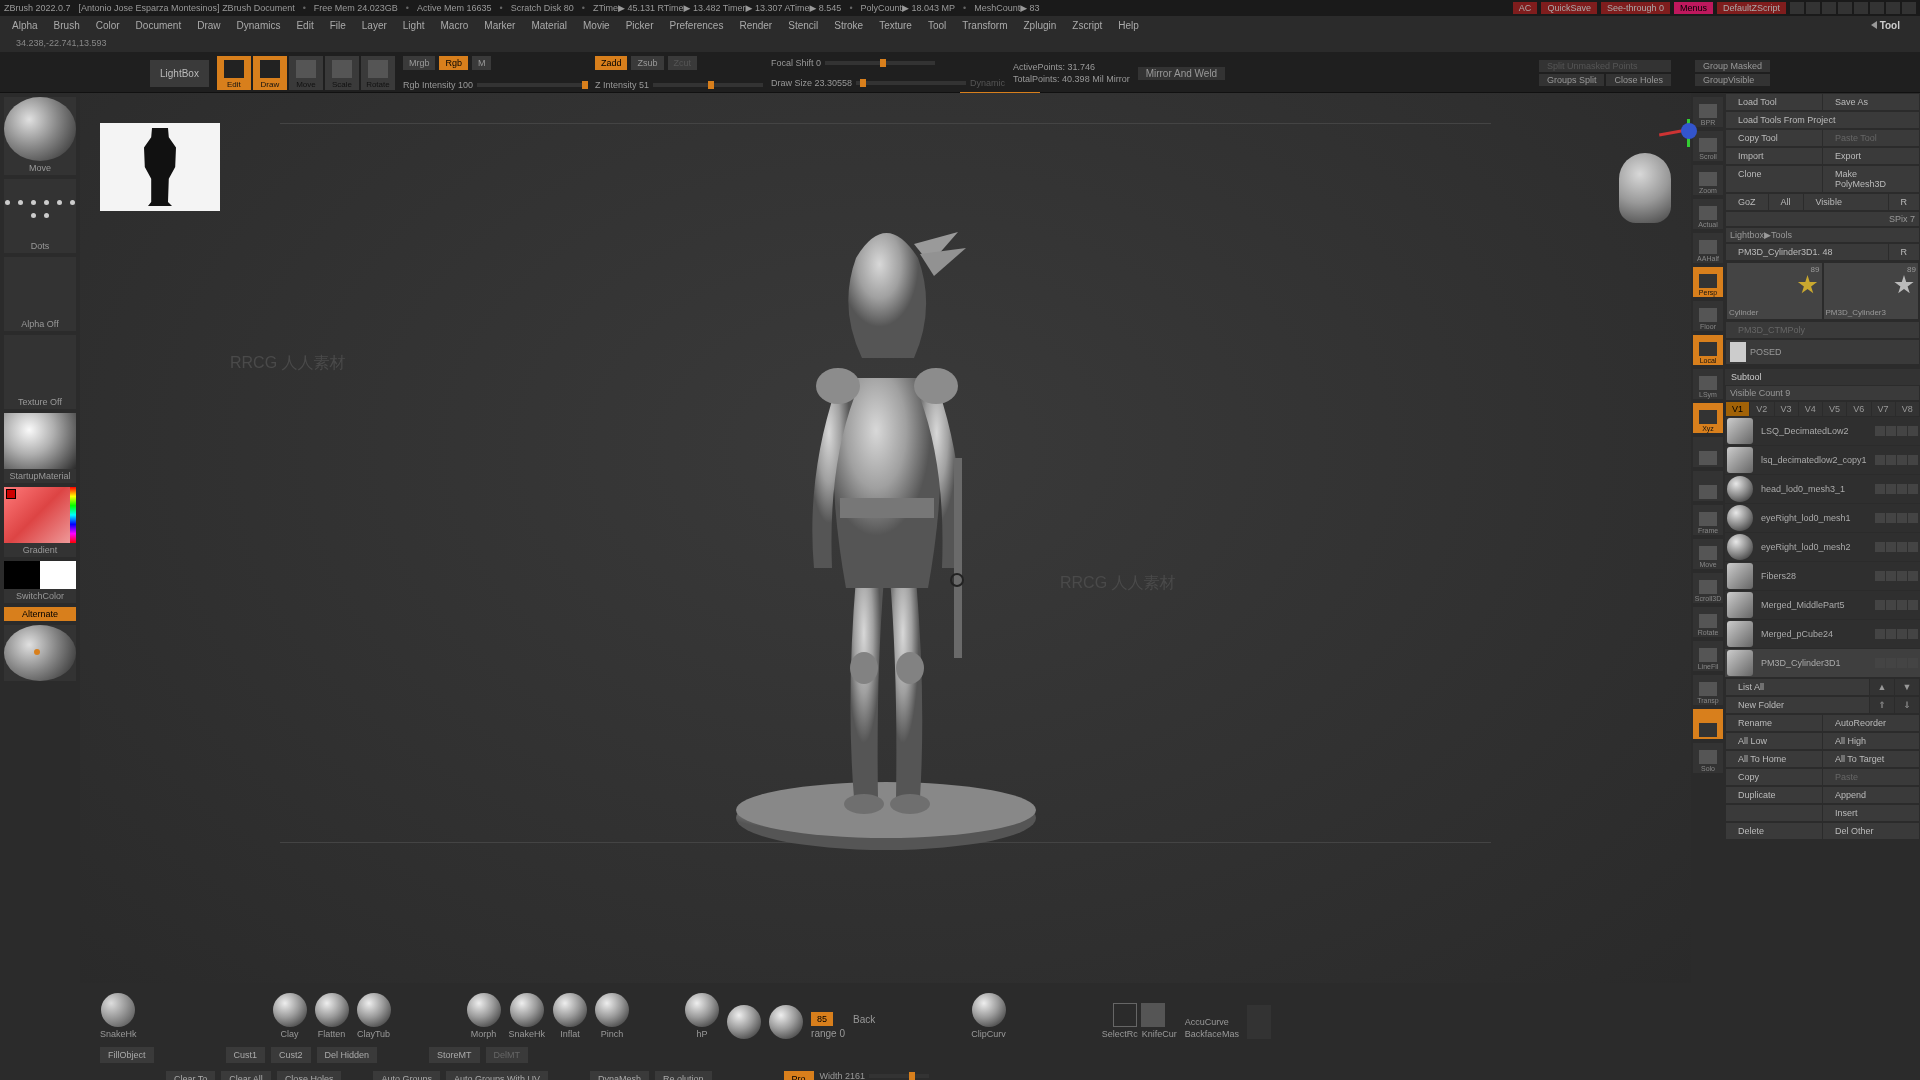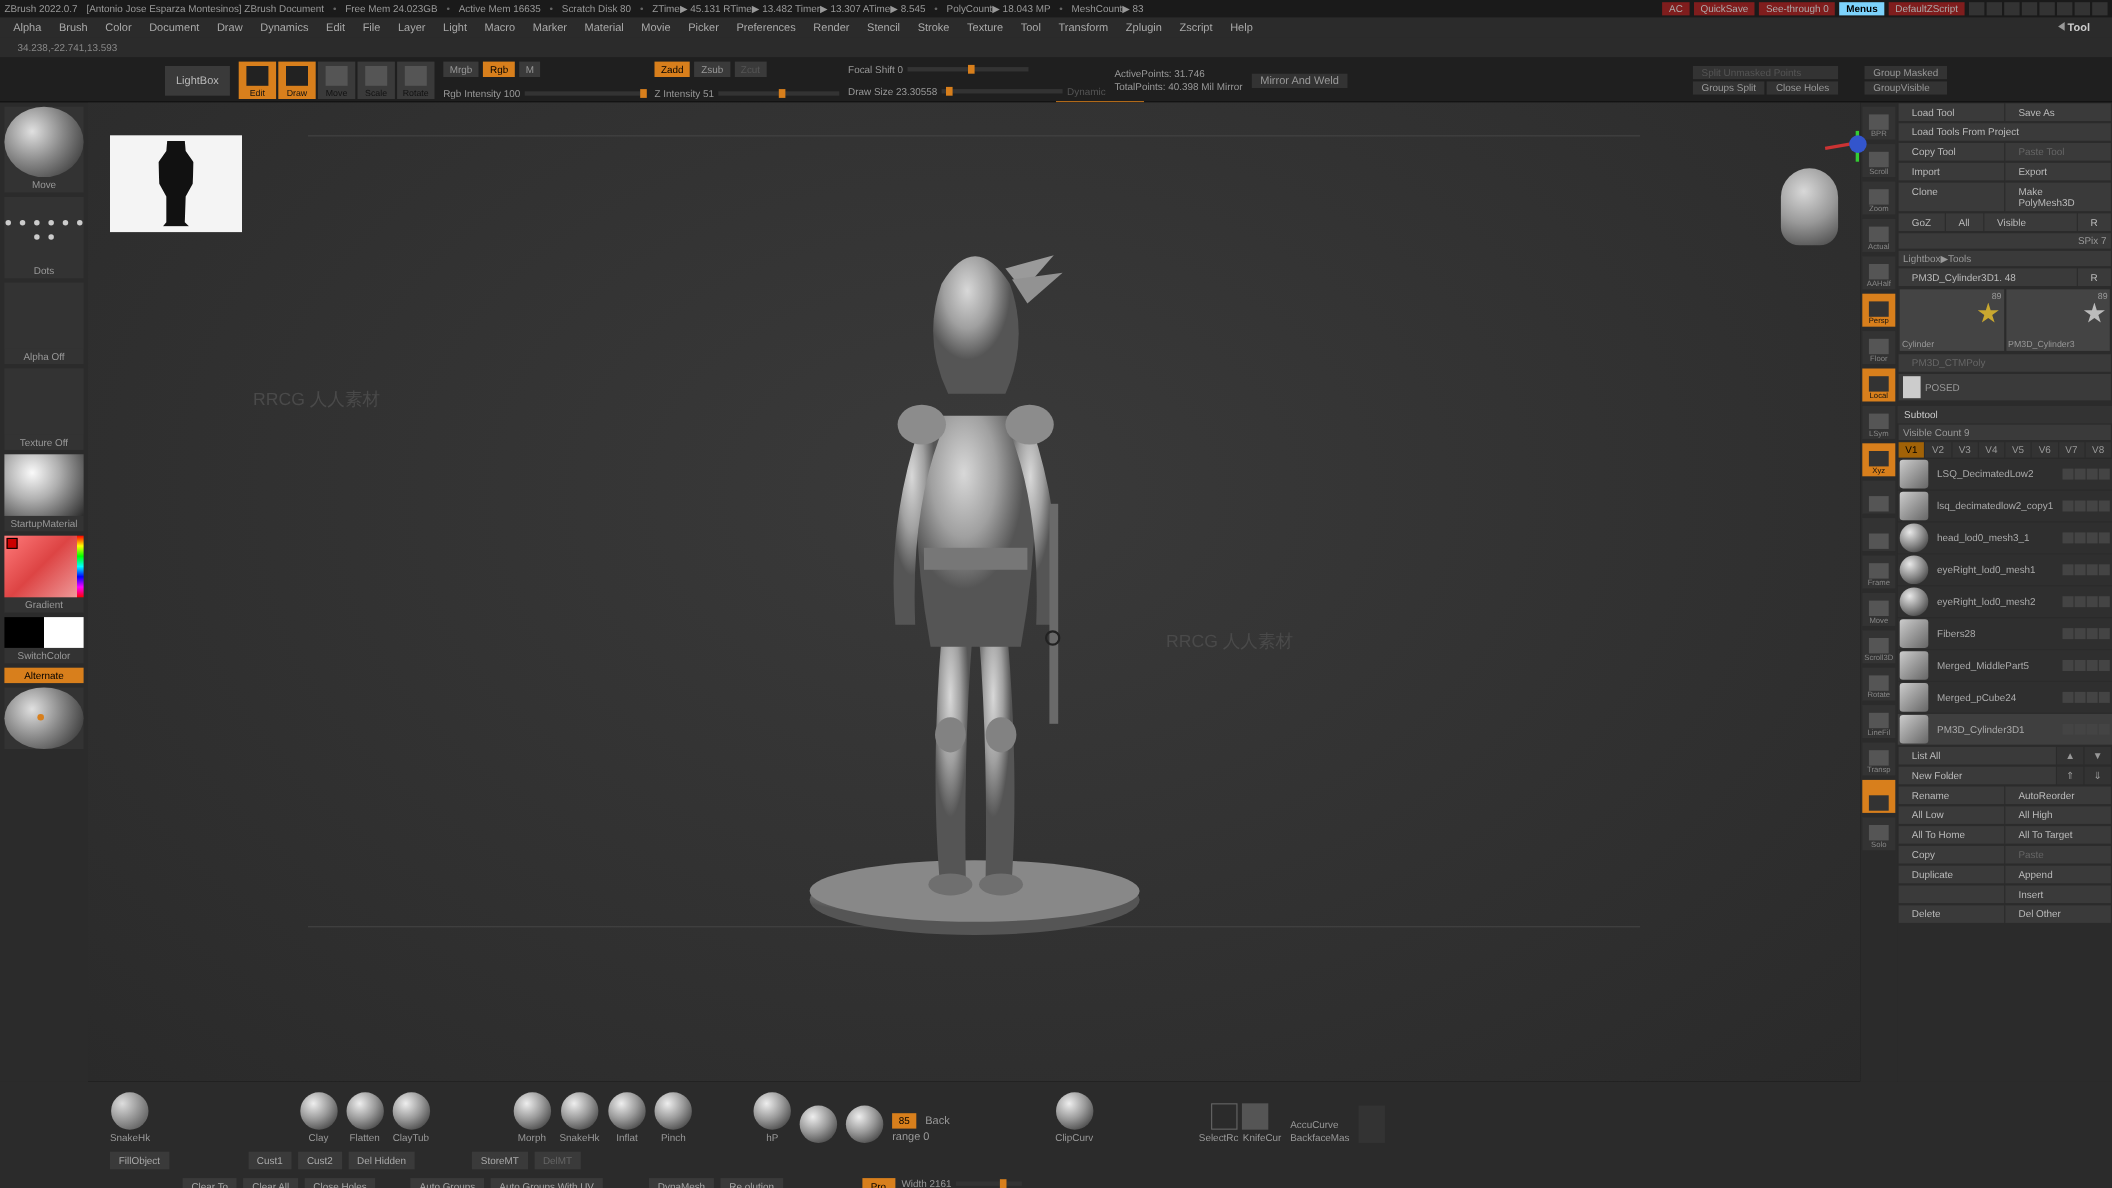--- a/index.html
+++ b/index.html
@@ -3,21 +3,21 @@
 <meta charset="utf-8">
 <style>
 * { margin: 0; padding: 0; box-sizing: border-box; font-family: Arial, sans-serif; user-select: none; }
 body { background: #2b2b2b; color: #999; font-size: 10px; overflow: hidden; width: 1920px; height: 1080px; }
 
 
 .titlebar { height: 16px; background: #1a1a1a; display: flex; align-items: center; padding: 0 4px; gap: 8px; font-size: 9px; }
 .titlebar .dot { color: #666; }
 .titlebar-right { margin-left: auto; display: flex; gap: 4px; align-items: center; }
 .tb-btn { padding: 1px 6px; background: #7f1d1d; color: #aaa; font-size: 9px; }
-.tb-btn.orange { background: #7dd3fc; color: #000; font-weight: bold; }
+.tb-btn.orange { background: #be185d; color: #000; }
 .title-icons { display: flex; gap: 2px; }
 .title-icon { width: 14px; height: 12px; background: #333; }
 
 
 .menubar { height: 18px; background: #2b2b2b; display: flex; align-items: center; padding: 0 12px; gap: 16px; font-size: 10px; color: #aaa; }
 .menubar span { cursor: pointer; }
 .menubar-right { margin-left: auto; font-weight: bold; color: #ccc; }
 .mini-sq { width: 10px; height: 10px; background: #444; margin-left: 4px; }
 
 
@@ -55,21 +55,21 @@
 .blank-tile { width: 72px; height: 60px; background: #333; }
 .mat-sphere { width: 72px; height: 56px; background: radial-gradient(circle at 35% 30%, #fafafa, #b0b0b0 40%, #2a2a2a); }
 .color-pick { width: 72px; height: 56px; background: linear-gradient(135deg, #ff7a7a, #d44, #e99); position: relative; }
 .color-pick::before { content: ''; position: absolute; top: 2px; left: 2px; width: 8px; height: 8px; background: #c00; border: 1px solid #000; }
 .color-strip { width: 6px; height: 56px; background: linear-gradient(#f00,#ff0,#0f0,#0ff,#00f,#f0f,#f00); float: right; }
 .bw-row { display: flex; }
 .bw-row div { width: 36px; height: 28px; }
 .alt-btn { background: #d87f1c; color: #000; padding: 2px; text-align: center; font-size: 9px; }
 
 
-.canvas-col { flex: 1; position: relative; background: #000000; }
+.canvas-col { flex: 1; position: relative; background: #ef4444; }
 .canvas { width: 100%; height: 100%; position: relative; background: radial-gradient(ellipse at 50% 40%, #3a3a3a, #2a2a2a); display: flex; align-items: center; justify-content: center; }
 .thumb { position: absolute; top: 30px; left: 20px; width: 120px; height: 88px; background: #f4f4f4; display: flex; align-items: center; justify-content: center; }
 .thumb-sil { width: 40px; height: 78px; background: #111; clip-path: polygon(30% 0, 70% 0, 72% 12%, 90% 25%, 88% 50%, 72% 65%, 70% 95%, 80% 100%, 20% 100%, 28% 95%, 28% 65%, 12% 50%, 10% 25%, 28% 12%); }
 .ref-head { position: absolute; top: 60px; right: 20px; width: 52px; height: 70px; background: radial-gradient(circle at 40% 30%, #d8d8d8, #999 50%, #444); border-radius: 28px 28px 18px 18px; }
 .axis-widget { position: absolute; top: 30px; right: 10px; }
 .axis-widget .xl { position: absolute; width: 28px; height: 3px; background: #c33; top: 8px; left: -22px; transform: rotate(-10deg); }
 .axis-widget .yl { position: absolute; width: 3px; height: 28px; background: #3c3; top: -4px; left: 6px; }
 .axis-widget .zl { position: absolute; width: 16px; height: 16px; background: #35c; top: 0; left: 0; border-radius: 50%; }
 .cursor-ring { position: absolute; top: 480px; left: 870px; width: 14px; height: 14px; border: 2px solid #222; border-radius: 50%; }
 .figure { width: 360px; height: 680px; position: relative; }
@@ -711,21 +711,21 @@
         <div class="brush-ball"></div>
         <span>hP</span>
       </div>
     <div class="brush-item">
         <div class="brush-ball"></div>
       </div>
     <div class="brush-item">
         <div class="brush-ball"></div>
       </div>
     <div style="display:flex;flex-direction:column;gap:2px">
-      <div style="display:flex;gap:8px;align-items:center">
+      <div style="display:flex;gap:20px;align-items:center">
           <span class="brush-small">85</span>
           <span>Back</span>
         </div>
       <span>range 0</span>
     </div>
     <div style="width:80px"></div>
     <div class="brush-item">
         <div class="brush-ball"></div>
         <span>ClipCurv</span>
       </div>

